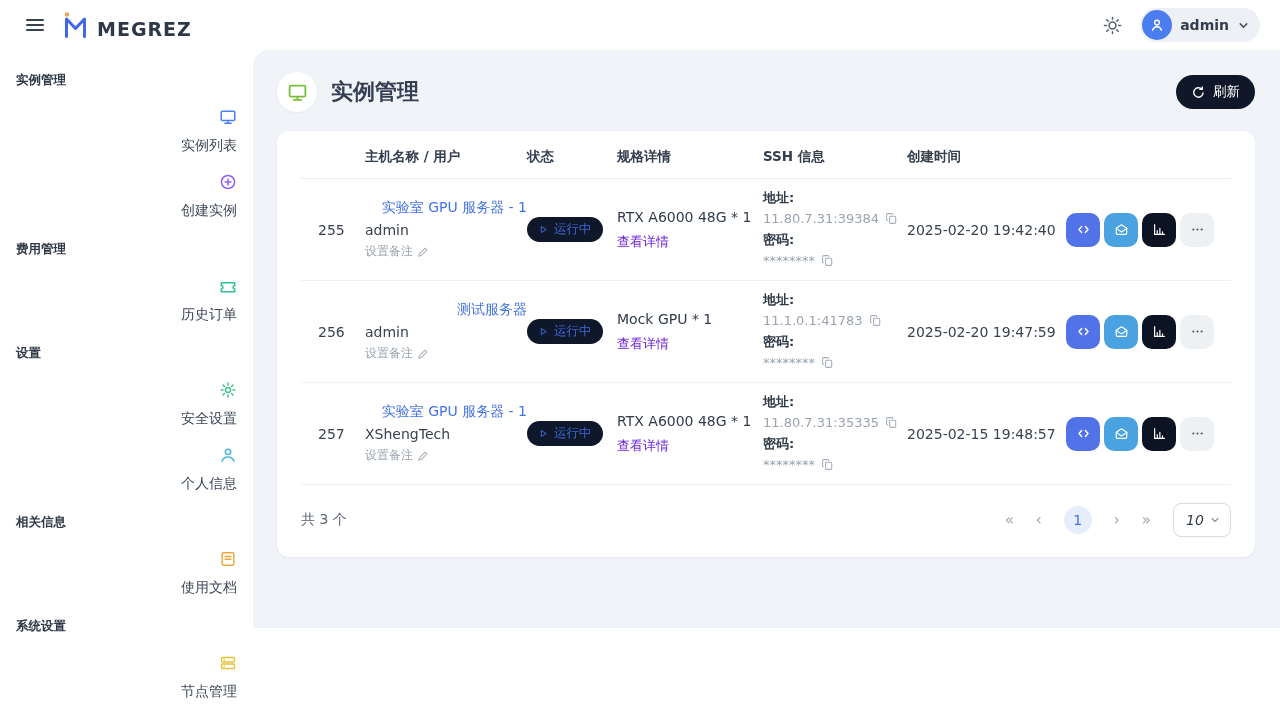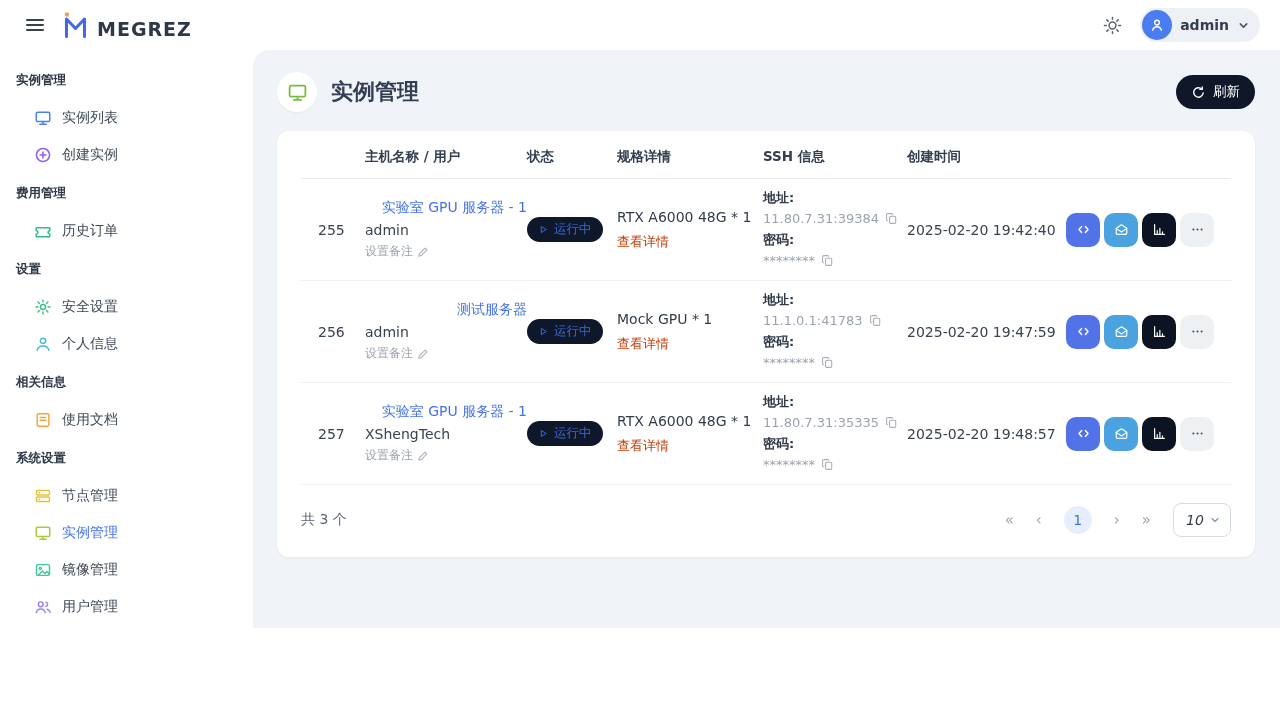--- a/index.html
+++ b/index.html
@@ -17,21 +17,21 @@
   .user-pill { display:flex; align-items:center; gap:8px; background:#edf1f6; border-radius:18px; height:34px; padding:0 10px 0 2px; cursor:pointer; }
   .avatar { width:30px; height:30px; border-radius:50%; background:#4b7cf0; display:flex; align-items:center; justify-content:center; color:#fff; }
   .user-name { font-size:14px; font-weight:600; color:#333d4c; }
   .user-caret { color:#4a5360; }
 
   
   .shell { display:flex; height:578px; }
   .sidebar { width:253px; background:#fff; padding:12px 0 0 0; flex:none; }
   .side-section { margin-bottom:2px; }
   .side-title { font-size:12.5px; font-weight:700; color:#2f3947; padding:10px 16px 10px 16px; }
-  .side-item { display:flex; align-items:flex-end; gap:10px; padding:9px 16px 9px 34px; font-size:14px; color:#3e4857; cursor:pointer; }
+  .side-item { display:flex; align-items:flex-end; gap:10px; padding:9px 16px 9px 34px; font-size:14px; color:#3e4857; cursor:pointer;flex-direction:column; }
   .side-item .si-label { line-height:19px; }
   .side-item.active .si-label { color:#4372e8; }
   .side-icon { width:18px; height:18px; flex:none; }
 
   .main { flex:1; background:#f0f3f7; border-top-left-radius:16px; padding:20px 25px 0 24px; overflow:hidden; }
 
   
   .page-header { display:flex; align-items:center; margin-bottom:17px; height:44px; }
   .ph-icon { width:40px; height:40px; border-radius:50%; background:#fff; display:flex; align-items:center; justify-content:center; color:#77bf3a; box-shadow:0 1px 2px rgba(20,30,50,.05); }
   .ph-title { font-size:22px; font-weight:700; color:#343e52; margin-left:14px; }
@@ -47,21 +47,21 @@
   .trow:last-of-type { border-bottom:1px solid #eef1f4; }
 
   .cell-id { font-size:14px; color:#39424f; padding-left:17px; }
   .host-link { font-size:14px; color:#4372e8; text-decoration:none; display:block; margin-bottom:5px; cursor:pointer;text-align:right; }
   .row-user { font-size:14px; color:#39424f; margin-bottom:5px; }
   .remark { font-size:12px; color:#9aa3ae; display:flex; align-items:center; gap:4px; cursor:pointer; }
   .remark svg { color:#a7afba; }
 
   .badge { display:inline-flex; align-items:center; gap:5px; background:#0f172a; color:#3e68d8; font-size:12.5px; height:25px; padding:0 11px; border-radius:13px; }
   .spec-text { font-size:14px; color:#313b4b; margin-bottom:6px; }
-  .detail-link { font-size:13px; color:#c2410c; text-decoration:none; cursor:pointer; }
+  .detail-link { font-size:13px; color:#6d28d9; text-decoration:none; cursor:pointer; }
 
   .ssh-label { font-size:13px; font-weight:700; color:#2f3947; line-height:20px; }
   .ssh-value { font-size:13px; color:#9aa3af; line-height:21px; display:flex; align-items:center; gap:6px; margin-bottom:1px; }
   .copy-icon { color:#a6aeb8; cursor:pointer; }
 
   .cell-created { font-size:14px; color:#39424f; }
 
   .actions { display:flex; gap:4px; padding-left:1px; }
   .act-btn { width:34px; height:34px; border:none; border-radius:10px; display:flex; align-items:center; justify-content:center; cursor:pointer; color:#fff; }
   .act-code { background:#5272e8; }
@@ -445,21 +445,21 @@
           </div>
           <div class="ssh-label">密码:</div>
           <div class="ssh-value">
               <span>********</span>
             <svg class="copy-icon" width="13" height="13" viewBox="0 0 20 20" fill="none" stroke="currentColor" stroke-width="1.6" stroke-linejoin="round">
                 <rect x="7" y="6.5" width="9.5" height="11" rx="1.6"></rect>
                 <path d="M4.5 13.5h-.4A1.6 1.6 0 0 1 2.5 11.9V4.1a1.6 1.6 0 0 1 1.6-1.6h6.3a1.6 1.6 0 0 1 1.6 1.6"></path>
               </svg>
           </div>
         </div>
-        <div class="cell-created">2025-02-20 19:48:57</div>
+        <div class="cell-created">2025-02-15 19:48:57</div>
         <div class="actions">
           <button class="act-btn act-code">
               <svg width="15" height="15" viewBox="0 0 20 20" fill="none" stroke="currentColor" stroke-width="1.9" stroke-linecap="round" stroke-linejoin="round">
                 <path d="M7.5 6L4 10l3.5 4M12.5 6l3.5 4-3.5 4"></path>
               </svg>
             </button>
           <button class="act-btn act-mail">
               <svg width="15" height="15" viewBox="0 0 20 20" fill="none" stroke="currentColor" stroke-width="1.6" stroke-linecap="round" stroke-linejoin="round">
                 <path d="M3 8.2l7-4.5 7 4.5v6.6a1.7 1.7 0 0 1-1.7 1.7H4.7A1.7 1.7 0 0 1 3 14.8z"></path>
                 <path d="M3 8.5l7 4.8 7-4.8"></path>

